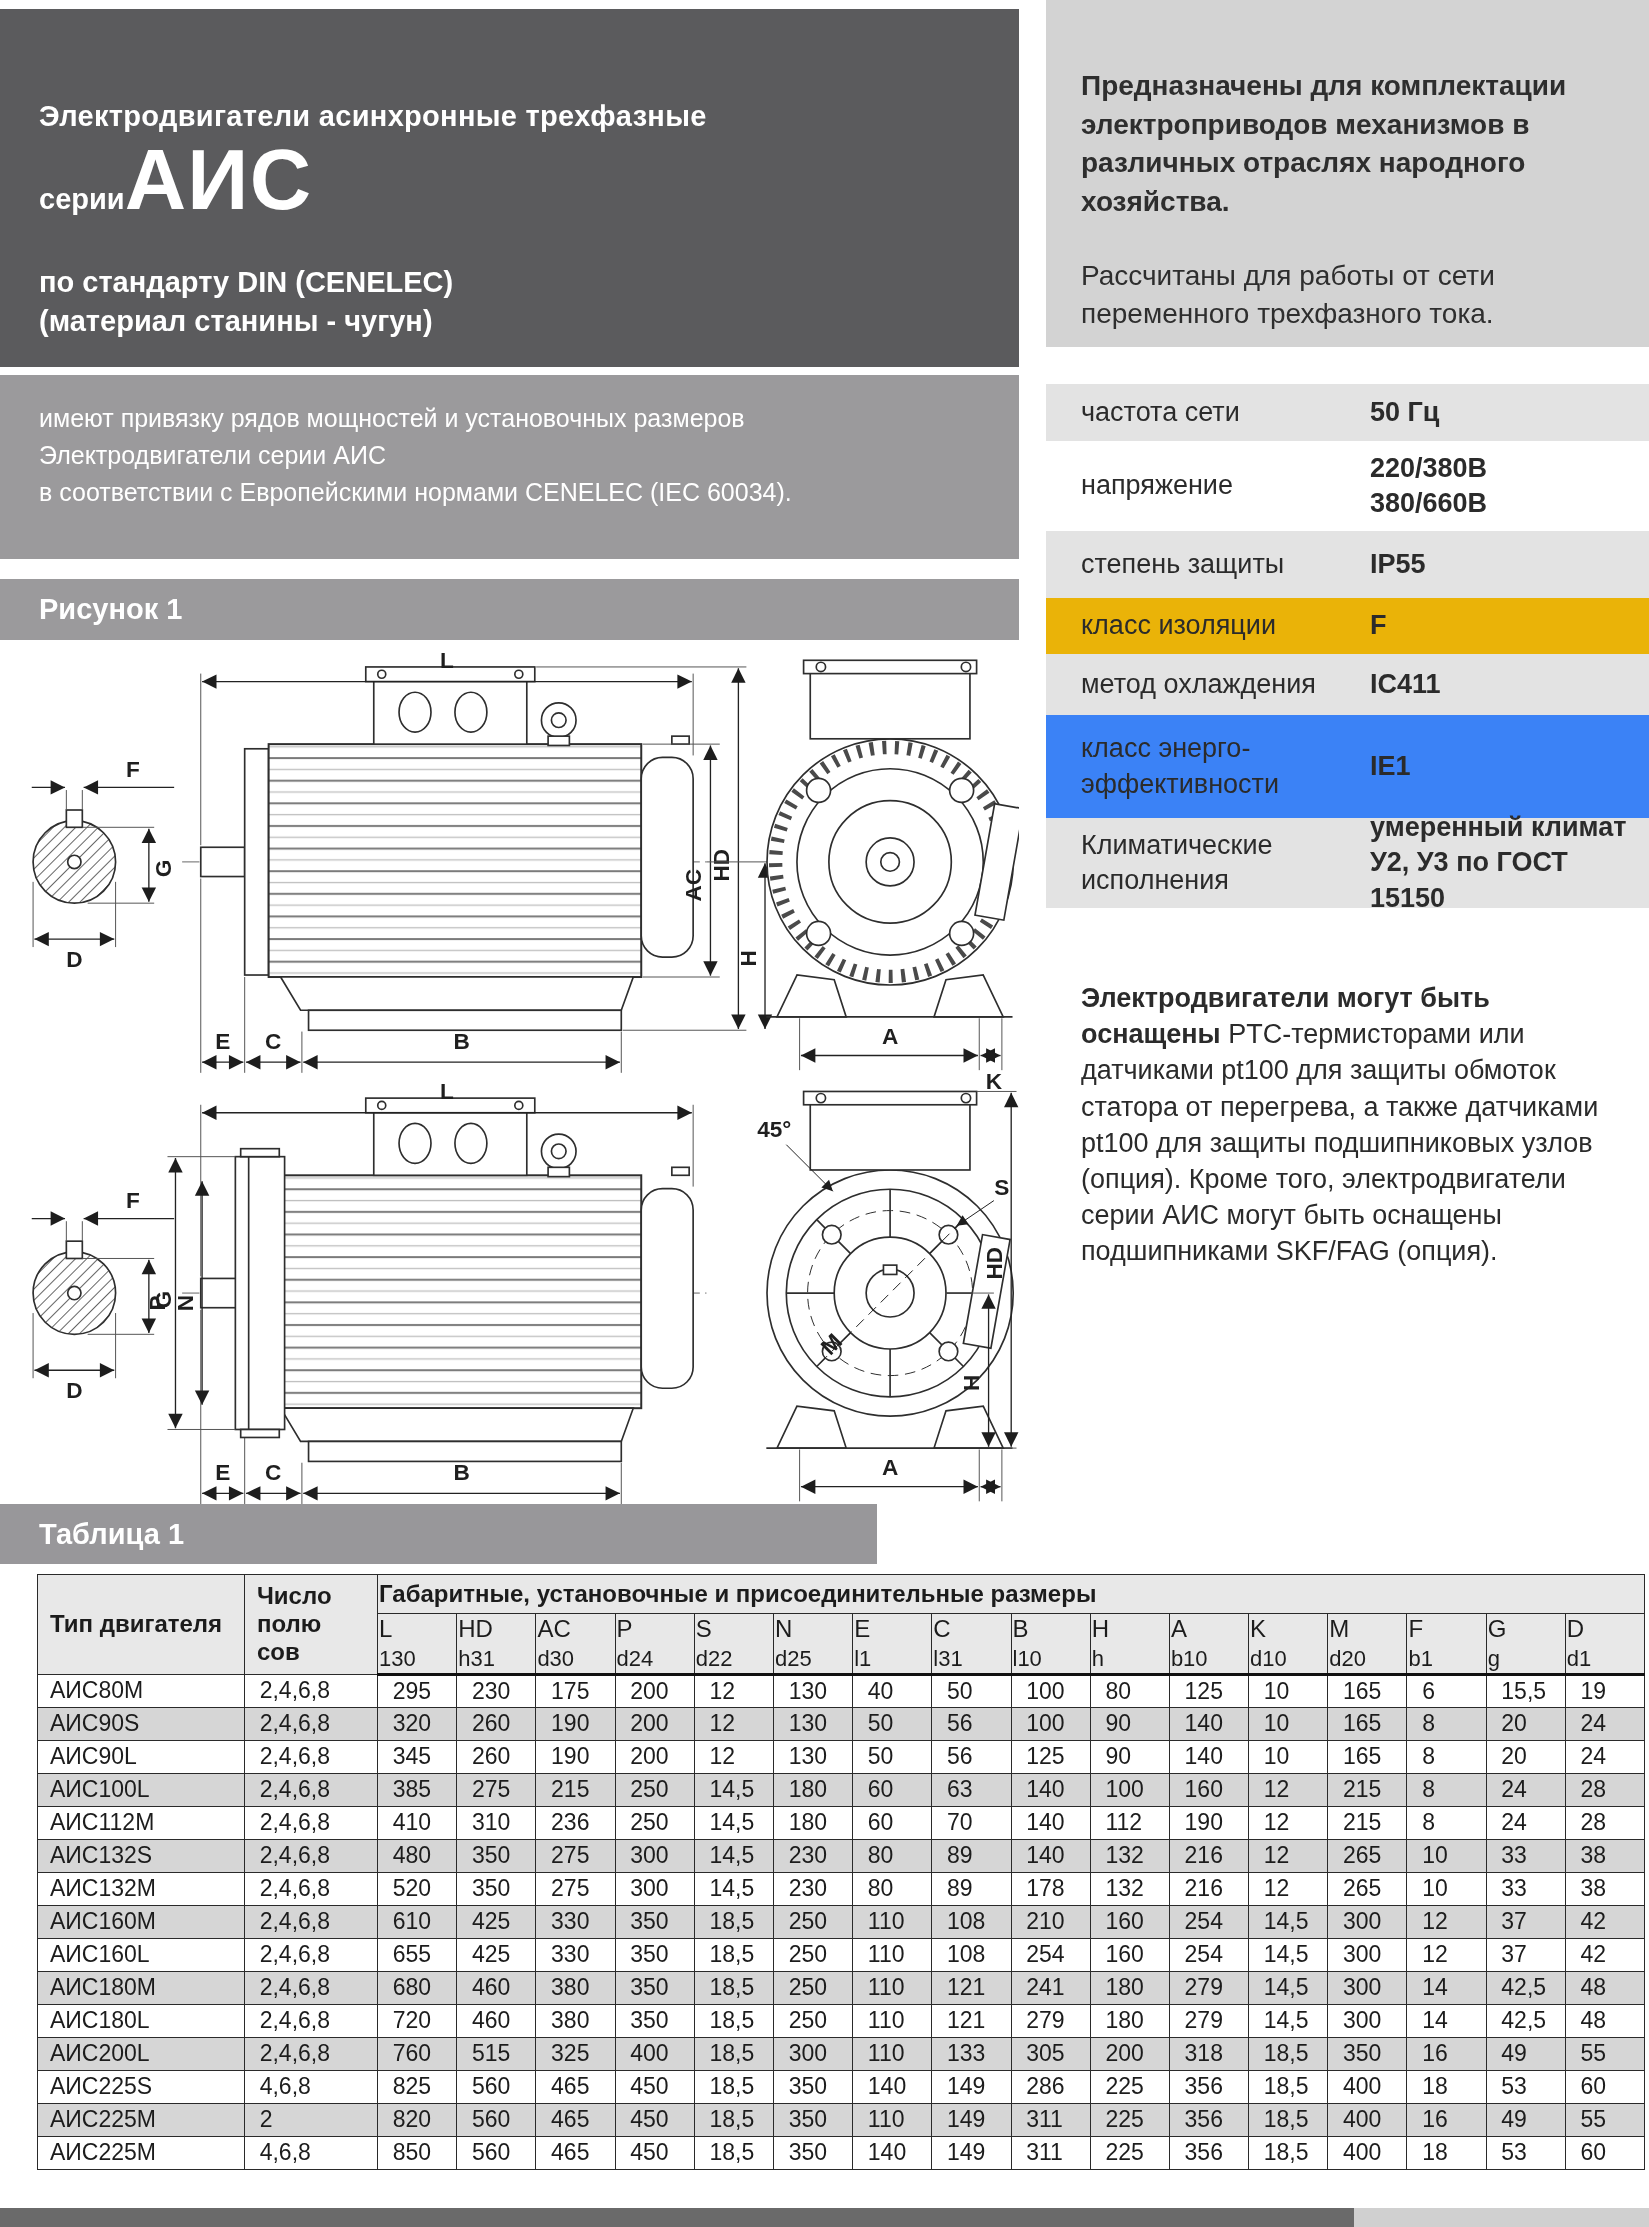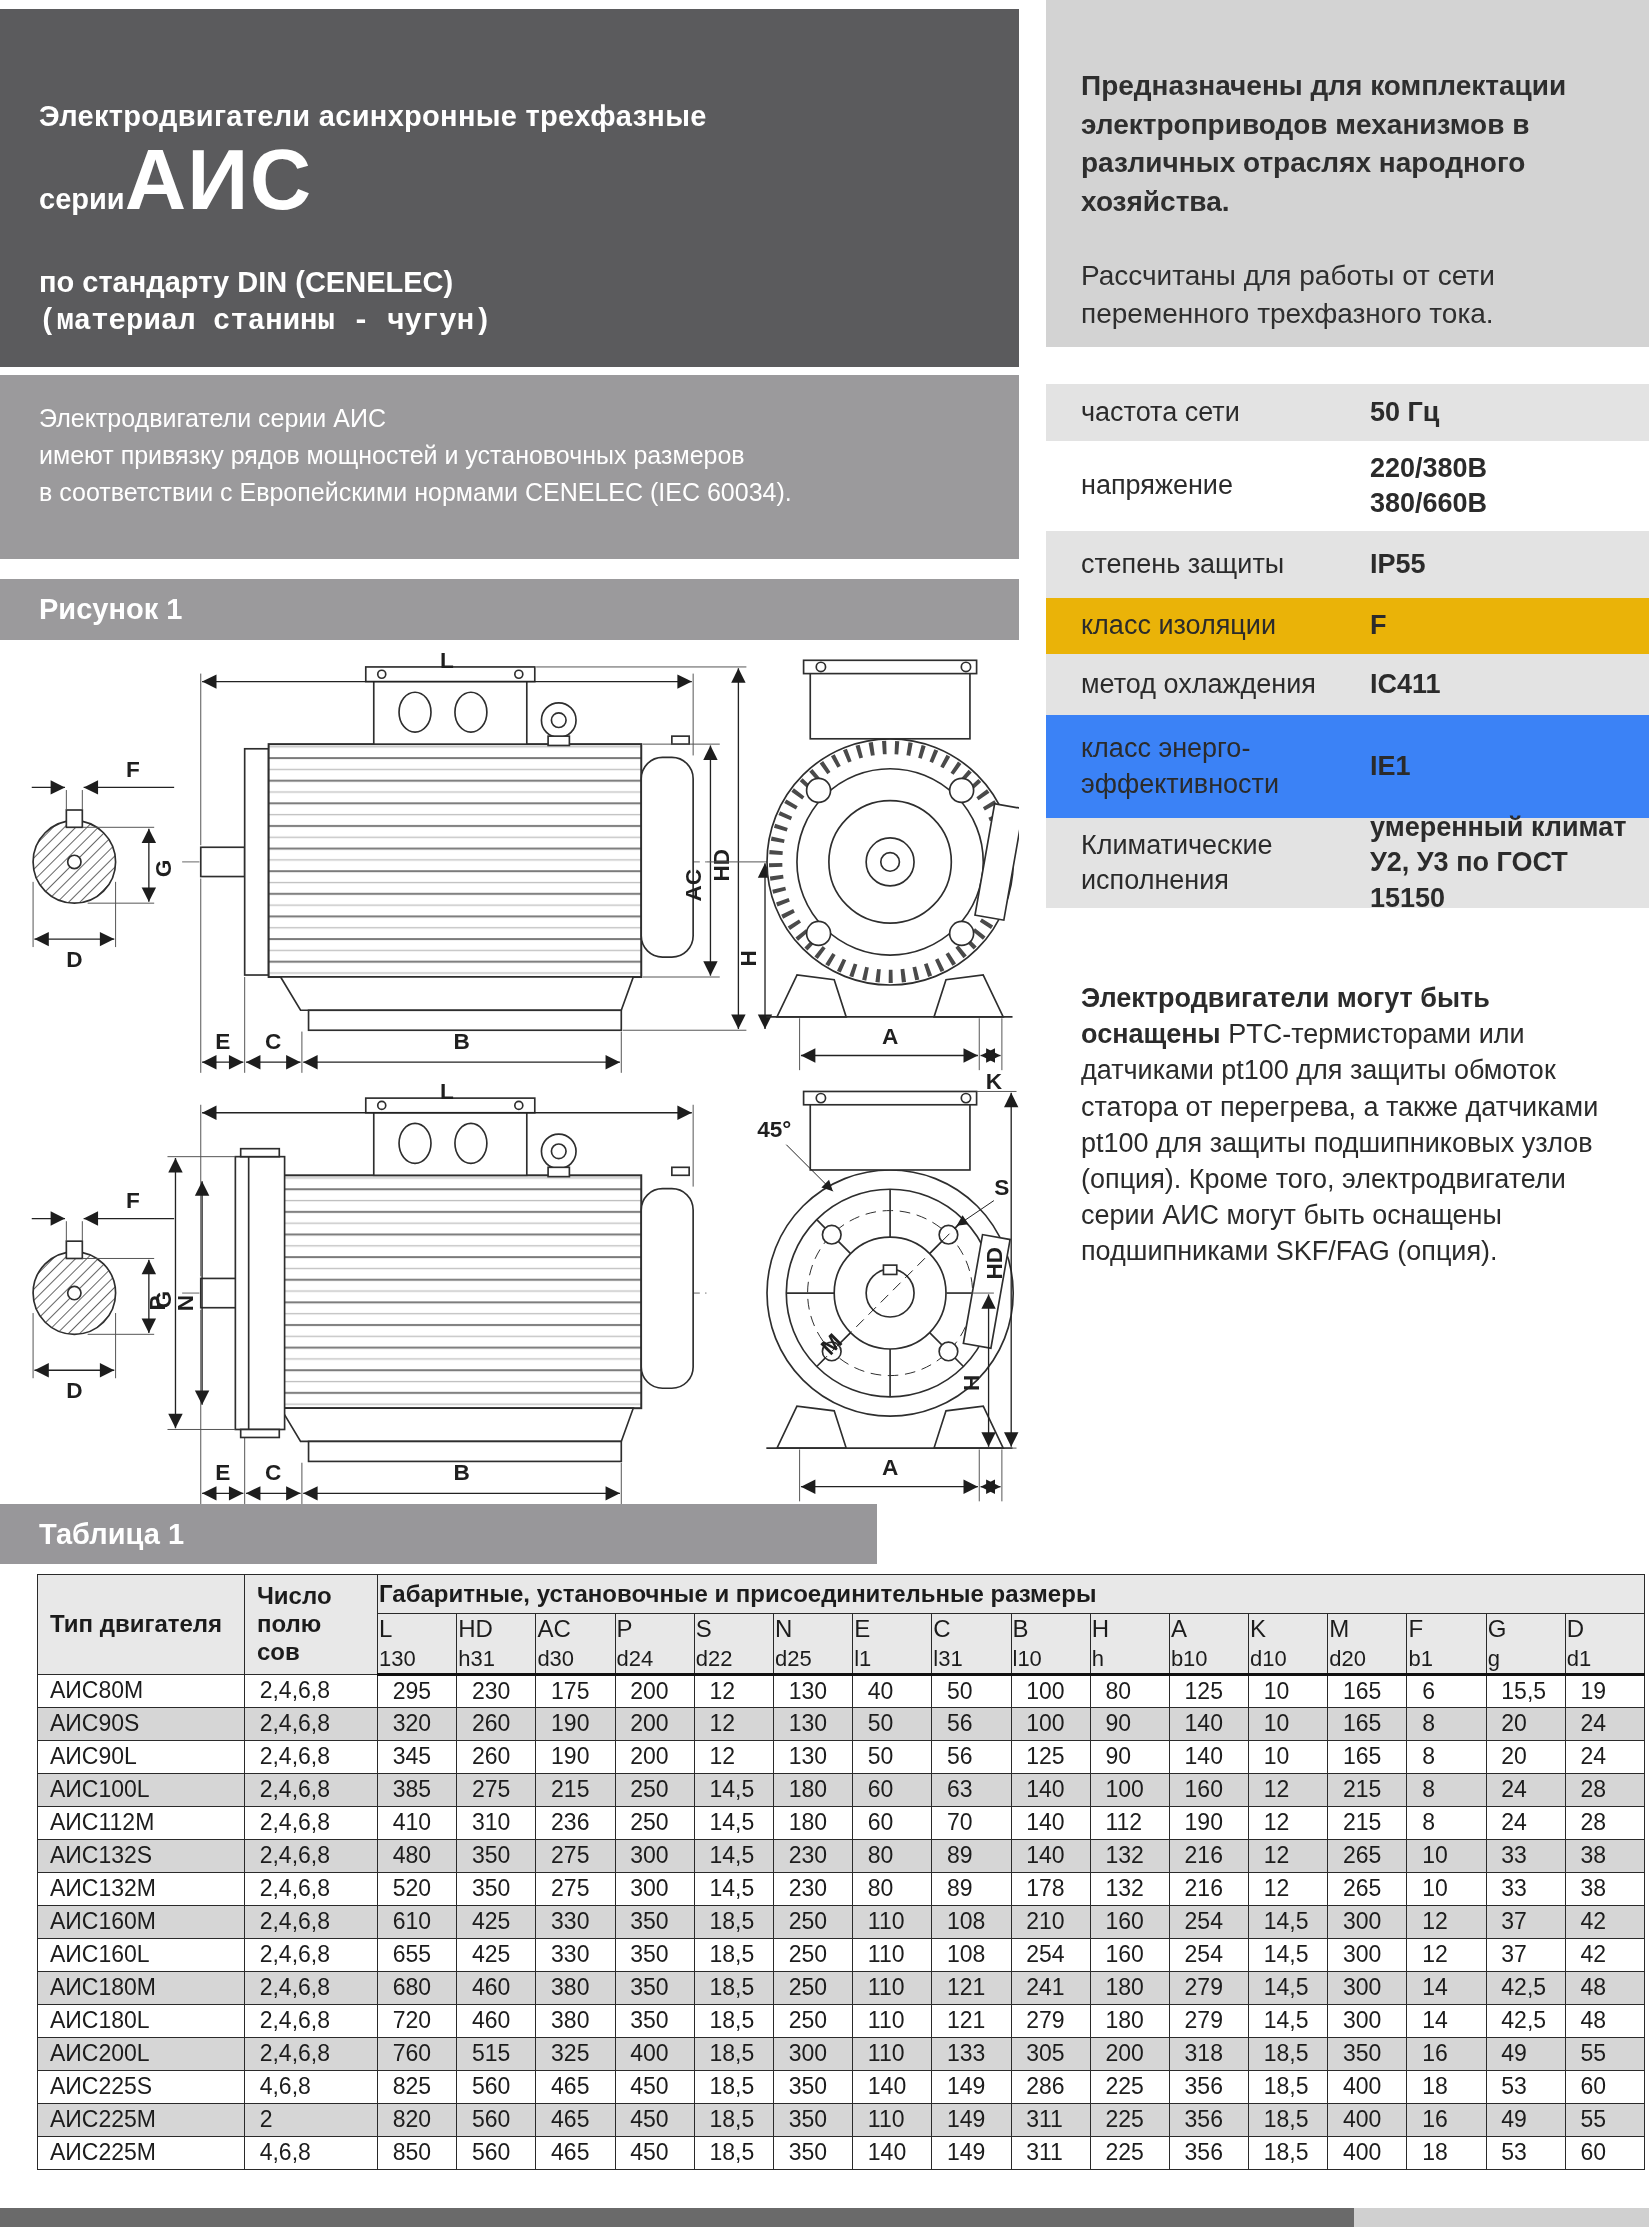--- a/index.html
+++ b/index.html
@@ -7,21 +7,21 @@
         font-family:"Liberation Sans", sans-serif;color:#2b2b2b;overflow:hidden;}
 
   
   .block-header{position:absolute;left:0;top:9.3px;width:1019px;height:358px;
                 background:#5b5b5d;color:#fff;padding:16px 0 0 39px;box-sizing:border-box;}
   .hd-line1{font-size:29px;font-weight:700;padding-top:75px;letter-spacing:0.3px;}
   .hd-series{display:flex;align-items:baseline;margin-top:4px;height:100px;}
   .hd-series .pfx{font-size:29px;font-weight:700;}
   .hd-series .big{font-size:85px;font-weight:700;letter-spacing:1.3px;line-height:1;}
   .hd-line2{font-size:29px;font-weight:700;margin-top:26px;line-height:1.35;}
-  .hd-line3{font-size:29px;font-weight:700;line-height:1.35;font-family:Liberation Mono, monospace;}
+  .hd-line3{font-size:29px;font-weight:700;line-height:1.35;}
 
   
   .intro-box{position:absolute;left:1046px;top:0;width:603px;height:347px;background:#d3d3d3;
              box-sizing:border-box;padding:67px 36px 0 35px;color:#2e2e2e;}
   .intro-box .p1{font-size:28px;font-weight:700;line-height:1.38;margin:0 0 35px 0;}
   .intro-box .p2{font-size:28px;font-weight:400;line-height:1.38;margin:0;}
 
   
   .desc-block{position:absolute;left:0;top:375px;width:1019px;height:184px;background:#9b9a9c;
               color:#fff;box-sizing:border-box;padding:25px 0 0 39px;font-size:25px;line-height:1.47;}
@@ -101,22 +101,22 @@
     <div class="hd-line2">по стандарту DIN (CENELEC)</div>
     <div class="hd-line3">(материал станины - чугун)</div>
   </div>
 
   <div class="intro-box">
     <p class="p1">Предназначены для комплектации электроприводов механизмов в различных отраслях народного хозяйства.</p>
     <p class="p2">Рассчитаны для работы от сети переменного трехфазного тока.</p>
   </div>
 
   <div class="desc-block">
+    <div>имеют привязку рядов мощностей и установочных размеров</div>
     <div>Электродвигатели серии АИС</div>
-    <div>имеют привязку рядов мощностей и установочных размеров</div>
     <div>в соответствии с Европейскими нормами CENELEC (IEC 60034).</div>
   </div>
 
   <div class="figure-bar">Рисунок 1</div>
 
   <div class="figure-area">
     <svg width="1019" height="865" viewBox="0 0 1528 1300">
       <defs>
         <pattern id="hatch" width="12" height="12" patternUnits="userSpaceOnUse" patternTransform="rotate(45)">
           <rect width="12" height="12" fill="#fff"></rect>

